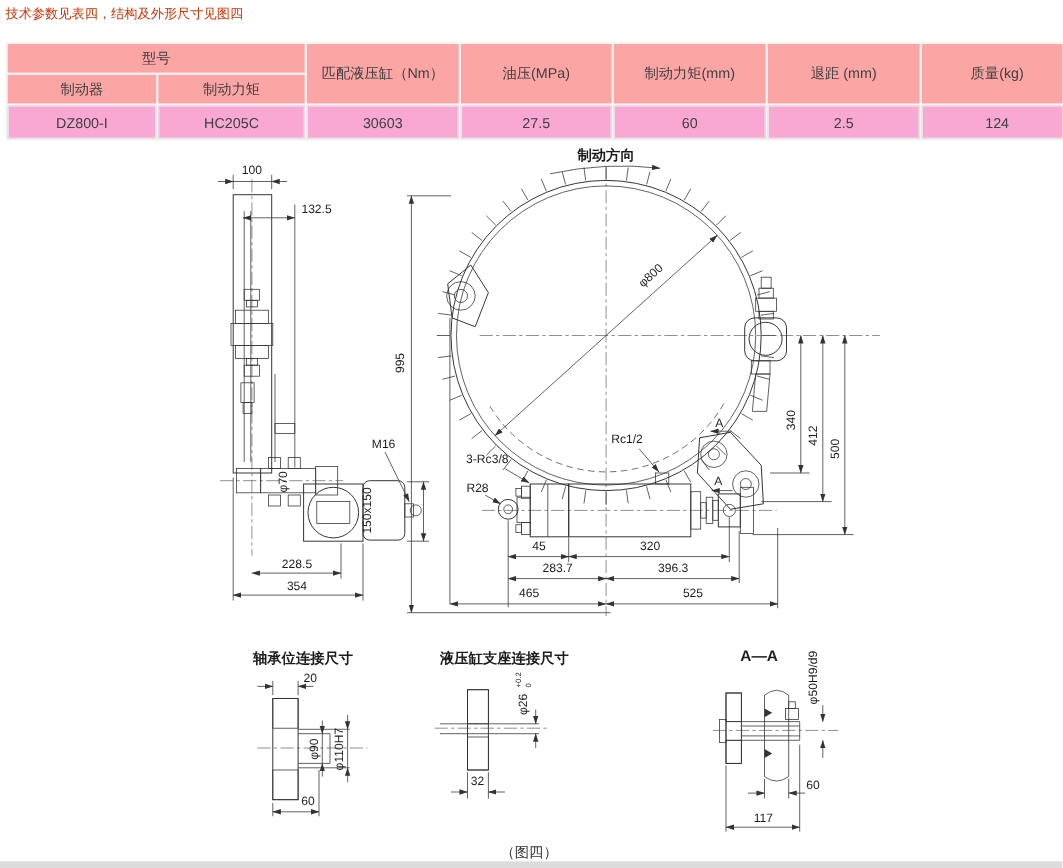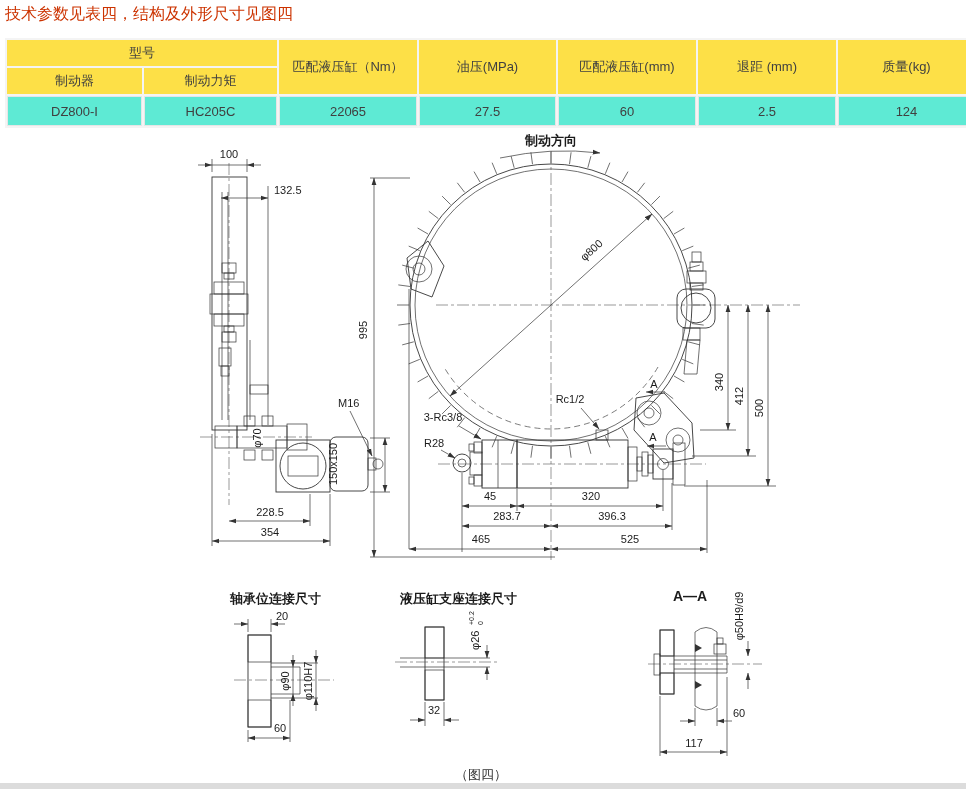--- a/index.html
+++ b/index.html
@@ -1,23 +1,23 @@
 <!DOCTYPE html>
 <html><head>
 <meta charset="utf-8">
 <style>
   html,body{margin:0;padding:0;background:#fff;width:966px;height:789px;position:relative;
     font-family:"Liberation Sans",sans-serif;}
-  .note{position:absolute;left:5px;top:4px;font-size:16px;color:#cc3300;}
+  .note{position:absolute;left:5px;top:4px;font-size:12px;color:#cc3300;}
   .tbl{position:absolute;left:5px;top:38px;width:956px;}
   table{width:100%;border-collapse:separate;border-spacing:2px;background:#f4f4f4;
     font-size:13px;color:#404040;text-align:center;table-layout:fixed;}
   td{padding:0;vertical-align:middle;}
-  .hd td{background:#fde047;height:26px;}
-  .dr td{background:#5eead4;border:1px solid #e6e6e6;height:28px;}
+  .hd td{background:#fca5a5;height:26px;}
+  .dr td{background:#f9a8d4;border:1px solid #e6e6e6;height:28px;}
   .drawing{position:absolute;left:0;top:130px;width:966px;height:655px;}
   svg text{font-family:"Liberation Sans",sans-serif;}
   .tn{stroke:#333;stroke-width:0.9;fill:none;}
   .th{stroke:#333;stroke-width:0.7;fill:none;}
   .cl{stroke:#555;stroke-width:0.6;fill:none;stroke-dasharray:12 3 3 3;}
   .dsh{stroke:#444;stroke-width:0.7;fill:none;stroke-dasharray:6 4;}
   .dl{stroke:#333;stroke-width:0.7;fill:none;marker-start:url(#mb);marker-end:url(#me);}
   .ae{stroke:#333;stroke-width:0.7;fill:none;marker-end:url(#me);}
   .d{font-size:11px;fill:#1c1c1c;}
   .cn{font-size:13px;font-weight:bold;fill:#1c1c1c;}
@@ -41,32 +41,32 @@
       <col style="width:137px">
         <col style="width:138px">
         <col style="width:138px">
         <col style="width:137px">
     </colgroup>
     <tbody>
         <tr class="hd">
       <td colspan="2">型号</td>
       <td rowspan="2">匹配液压缸（Nm）</td>
       <td rowspan="2">油压(MPa)</td>
-      <td rowspan="2">匹配液压缸(mm)</td>
+      <td rowspan="2">制动力矩(mm)</td>
       <td rowspan="2">退距 (mm)</td>
       <td rowspan="2">质量(kg)</td>
     </tr>
     <tr class="hd">
       <td>制动器</td>
       <td>制动力矩</td>
     </tr>
     <tr class="dr">
       <td>DZ800-I</td>
       <td>HC205C</td>
-      <td>22065</td>
+      <td>30603</td>
       <td>27.5</td>
       <td>60</td>
       <td>2.5</td>
       <td>124</td>
     </tr>
   </tbody>
     </table>
 </div>
 
 <div class="drawing">

